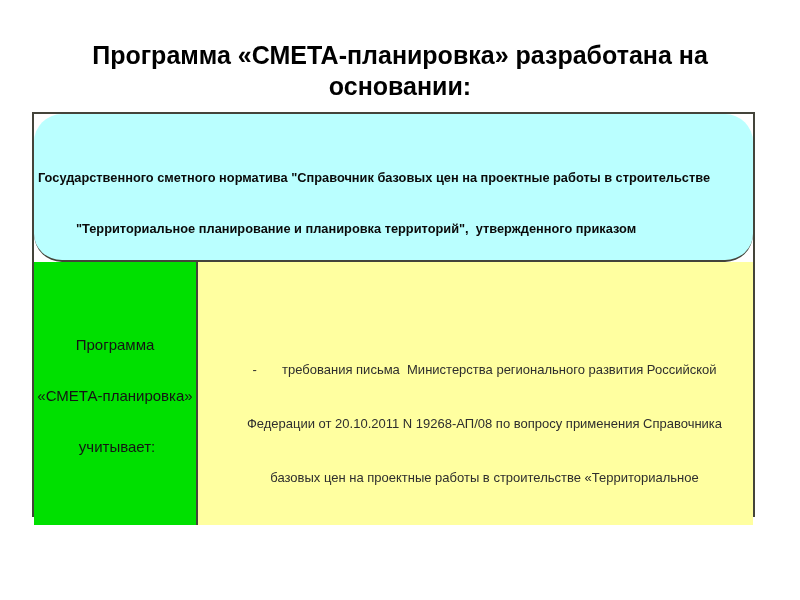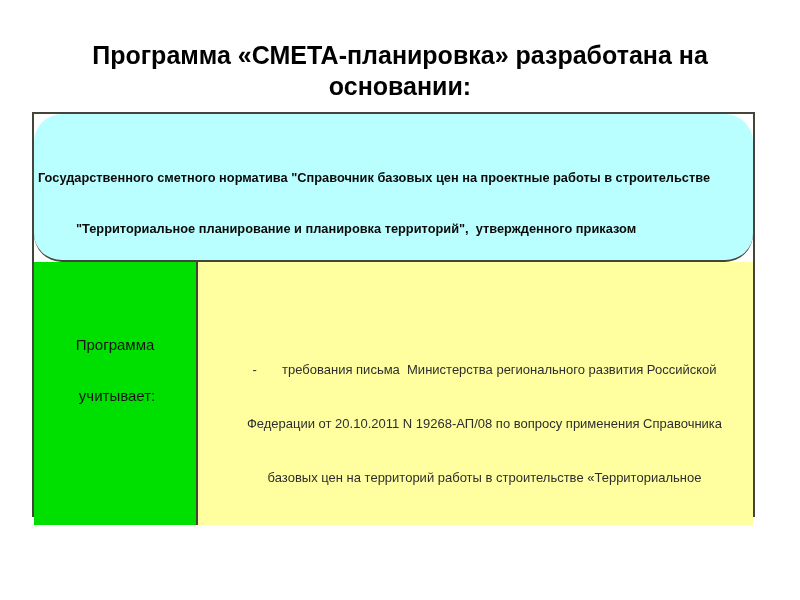--- a/index.html
+++ b/index.html
@@ -95,29 +95,30 @@
     <div class="basis-cell">
       <div class="basis-line">Государственного сметного норматива "Справочник базовых цен на проектные работы в строительстве</div>
       <div class="basis-line indent">"Территориальное планирование и планировка территорий",  утвержденного приказом</div>
       
     </div>
 
     <div class="bottom-row">
 
       <div class="program-cell">
         <div class="program-line">Программа</div>
+        <div class="program-line">«СМЕТА-планировка»</div>
         <div class="program-line shift-right">учитывает:</div>
       </div>
 
       <div class="considerations-cell">
 
         <div class="bullet bullet-1">
           <div>-       требования письма  Министерства регионального развития Российской</div>
           <div>Федерации от 20.10.2011 N 19268-АП/08 по вопросу применения Справочника</div>
-          <div>базовых цен на территорий работы в строительстве «Территориальное</div>
+          <div>базовых цен на проектные работы в строительстве «Территориальное</div>
           <div>планирование и планировка территории»;</div>
         </div>
 
         
 
         
 
       </div>
     </div>
   </div>

